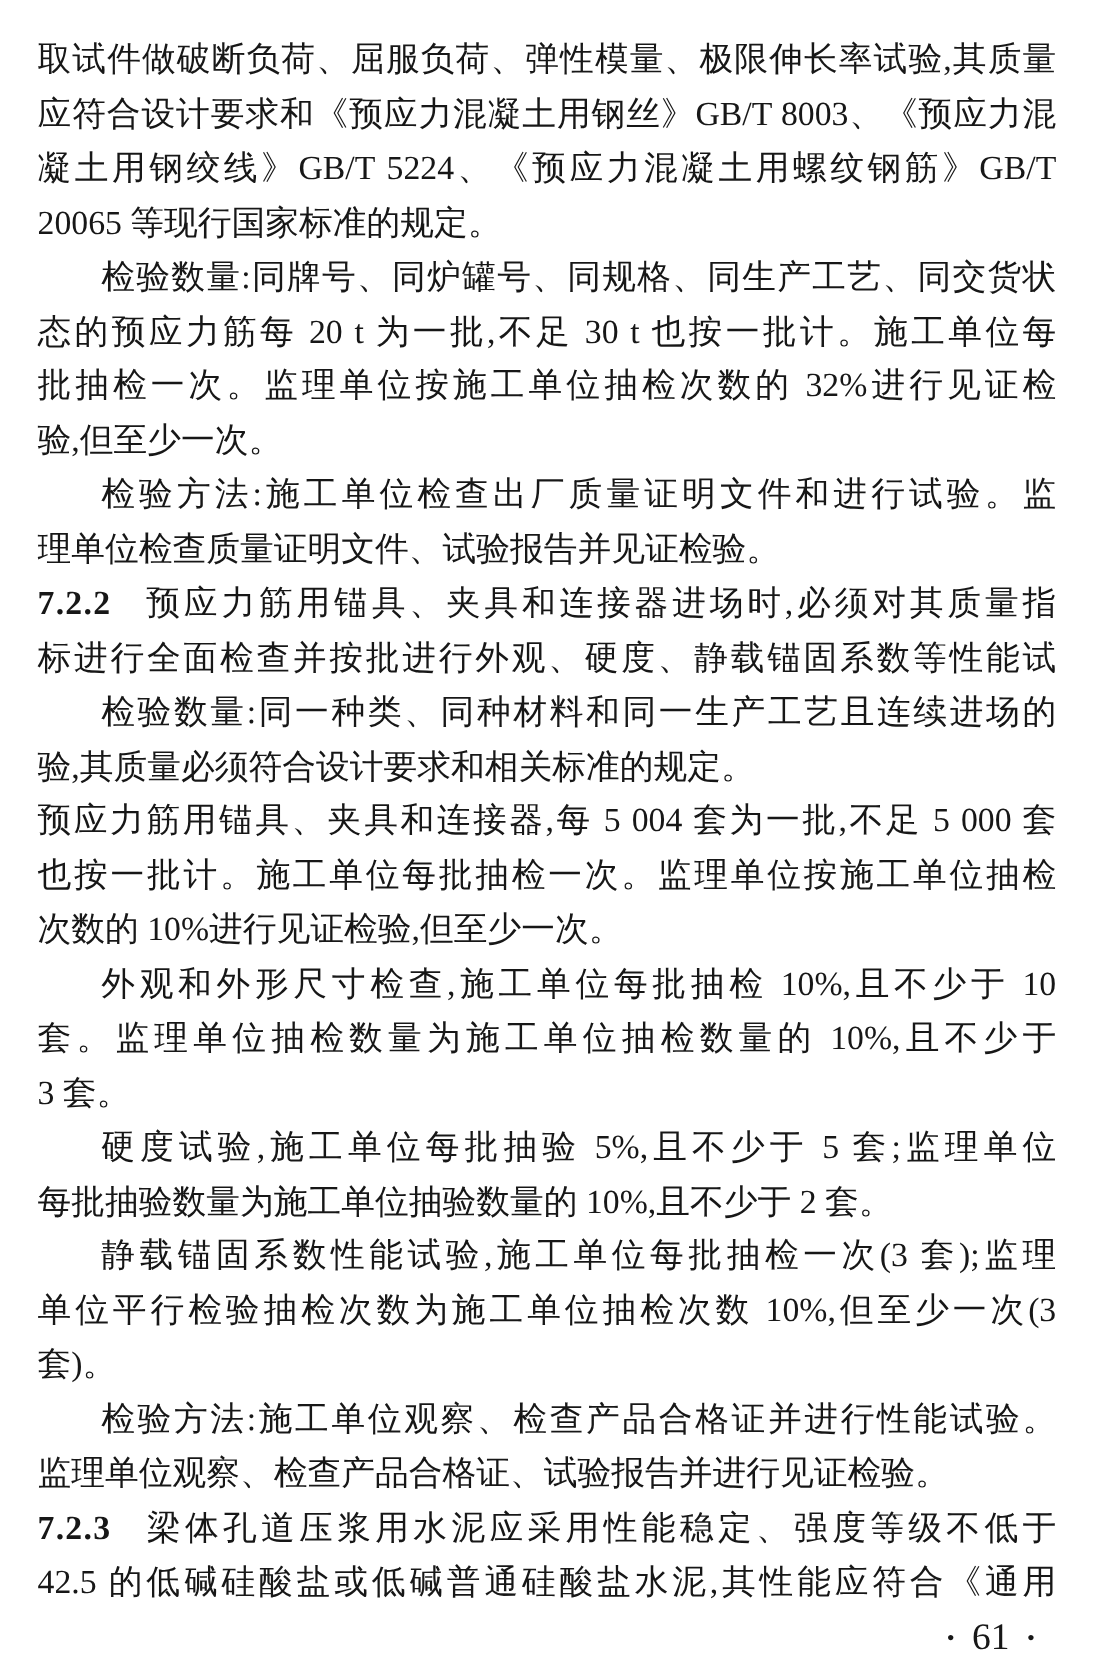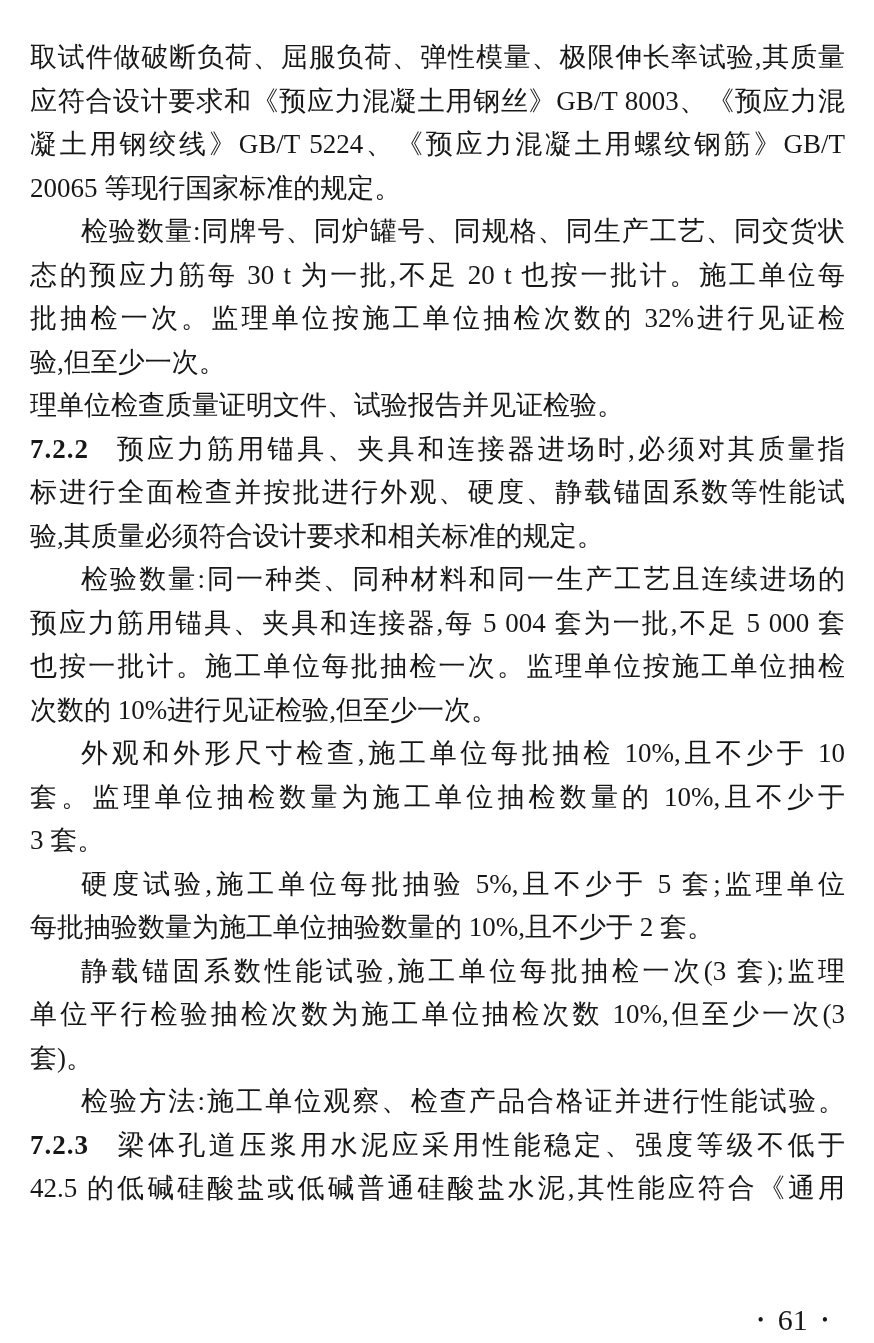--- a/index.html
+++ b/index.html
@@ -8,21 +8,20 @@
     background: #ffffff;
   }
   .page {
     position: relative;
     width: 874px;
     height: 1327px;
     background: #ffffff;
     overflow: hidden;
     font-family: "Liberation Serif", "DejaVu Serif", serif;
     color: #171717;
-    margin-top: 10px;
   }
   .body-text {
     position: absolute;
     top: 26px;
     left: 30px;
     width: 815px;
   }
   .line {
     margin: 0;
     padding: 0;
@@ -67,40 +66,42 @@
 </head>
 <body>
 
 <div class="page">
   <main class="body-text">
     <p class="line j">取试件做破断负荷、屈服负荷、弹性模量、极限伸长率试验,其质量</p>
     <p class="line j">应符合设计要求和《预应力混凝土用钢丝》GB/T 8003、《预应力混</p>
     <p class="line j">凝土用钢绞线》GB/T 5224、《预应力混凝土用螺纹钢筋》GB/T</p>
     <p class="line">20065 等现行国家标准的规定。</p>
     <p class="line j indent">检验数量:同牌号、同炉罐号、同规格、同生产工艺、同交货状</p>
-    <p class="line j">态的预应力筋每 30 t 为一批,不足 20 t 也按一批计。施工单位每</p>
+    <p class="line j">态的预应力筋每 20 t 为一批,不足 30 t 也按一批计。施工单位每</p>
     <p class="line j">批抽检一次。监理单位按施工单位抽检次数的 32%进行见证检</p>
     <p class="line">验,但至少一次。</p>
+    <p class="line j indent">检验方法:施工单位检查出厂质量证明文件和进行试验。监</p>
     <p class="line">理单位检查质量证明文件、试验报告并见证检验。</p>
     <p class="line j"><b class="num">7.2.2</b><span>预应力筋用锚具、夹具和连接器进场时,必须对其质量指</span></p>
     <p class="line j">标进行全面检查并按批进行外观、硬度、静载锚固系数等性能试</p>
+    <p class="line j indent">检验数量:同一种类、同种材料和同一生产工艺且连续进场的</p>
     <p class="line">验,其质量必须符合设计要求和相关标准的规定。</p>
-    <p class="line j indent">检验数量:同一种类、同种材料和同一生产工艺且连续进场的</p>
     <p class="line j">预应力筋用锚具、夹具和连接器,每 5 004 套为一批,不足 5 000 套</p>
     <p class="line j">也按一批计。施工单位每批抽检一次。监理单位按施工单位抽检</p>
     <p class="line">次数的 10%进行见证检验,但至少一次。</p>
     <p class="line j indent">外观和外形尺寸检查,施工单位每批抽检 10%,且不少于 10</p>
     <p class="line j">套。监理单位抽检数量为施工单位抽检数量的 10%,且不少于</p>
     <p class="line">3 套。</p>
     <p class="line j indent">硬度试验,施工单位每批抽验 5%,且不少于 5 套;监理单位</p>
     <p class="line">每批抽验数量为施工单位抽验数量的 10%,且不少于 2 套。</p>
     <p class="line j indent">静载锚固系数性能试验,施工单位每批抽检一次(3 套);监理</p>
     <p class="line j">单位平行检验抽检次数为施工单位抽检次数 10%,但至少一次(3</p>
     <p class="line">套)。</p>
     <p class="line j indent">检验方法:施工单位观察、检查产品合格证并进行性能试验。</p>
+    <p class="line">监理单位观察、检查产品合格证、试验报告并进行见证检验。</p>
     <p class="line j"><b class="num">7.2.3</b><span>梁体孔道压浆用水泥应采用性能稳定、强度等级不低于</span></p>
     <p class="line j">42.5 的低碱硅酸盐或低碱普通硅酸盐水泥,其性能应符合《通用</p>
   </main>
 
   <div class="footer">
     <span class="dot">•</span>
     <span class="pg">61</span>
     <span class="dot">•</span>
   </div>
 </div>

